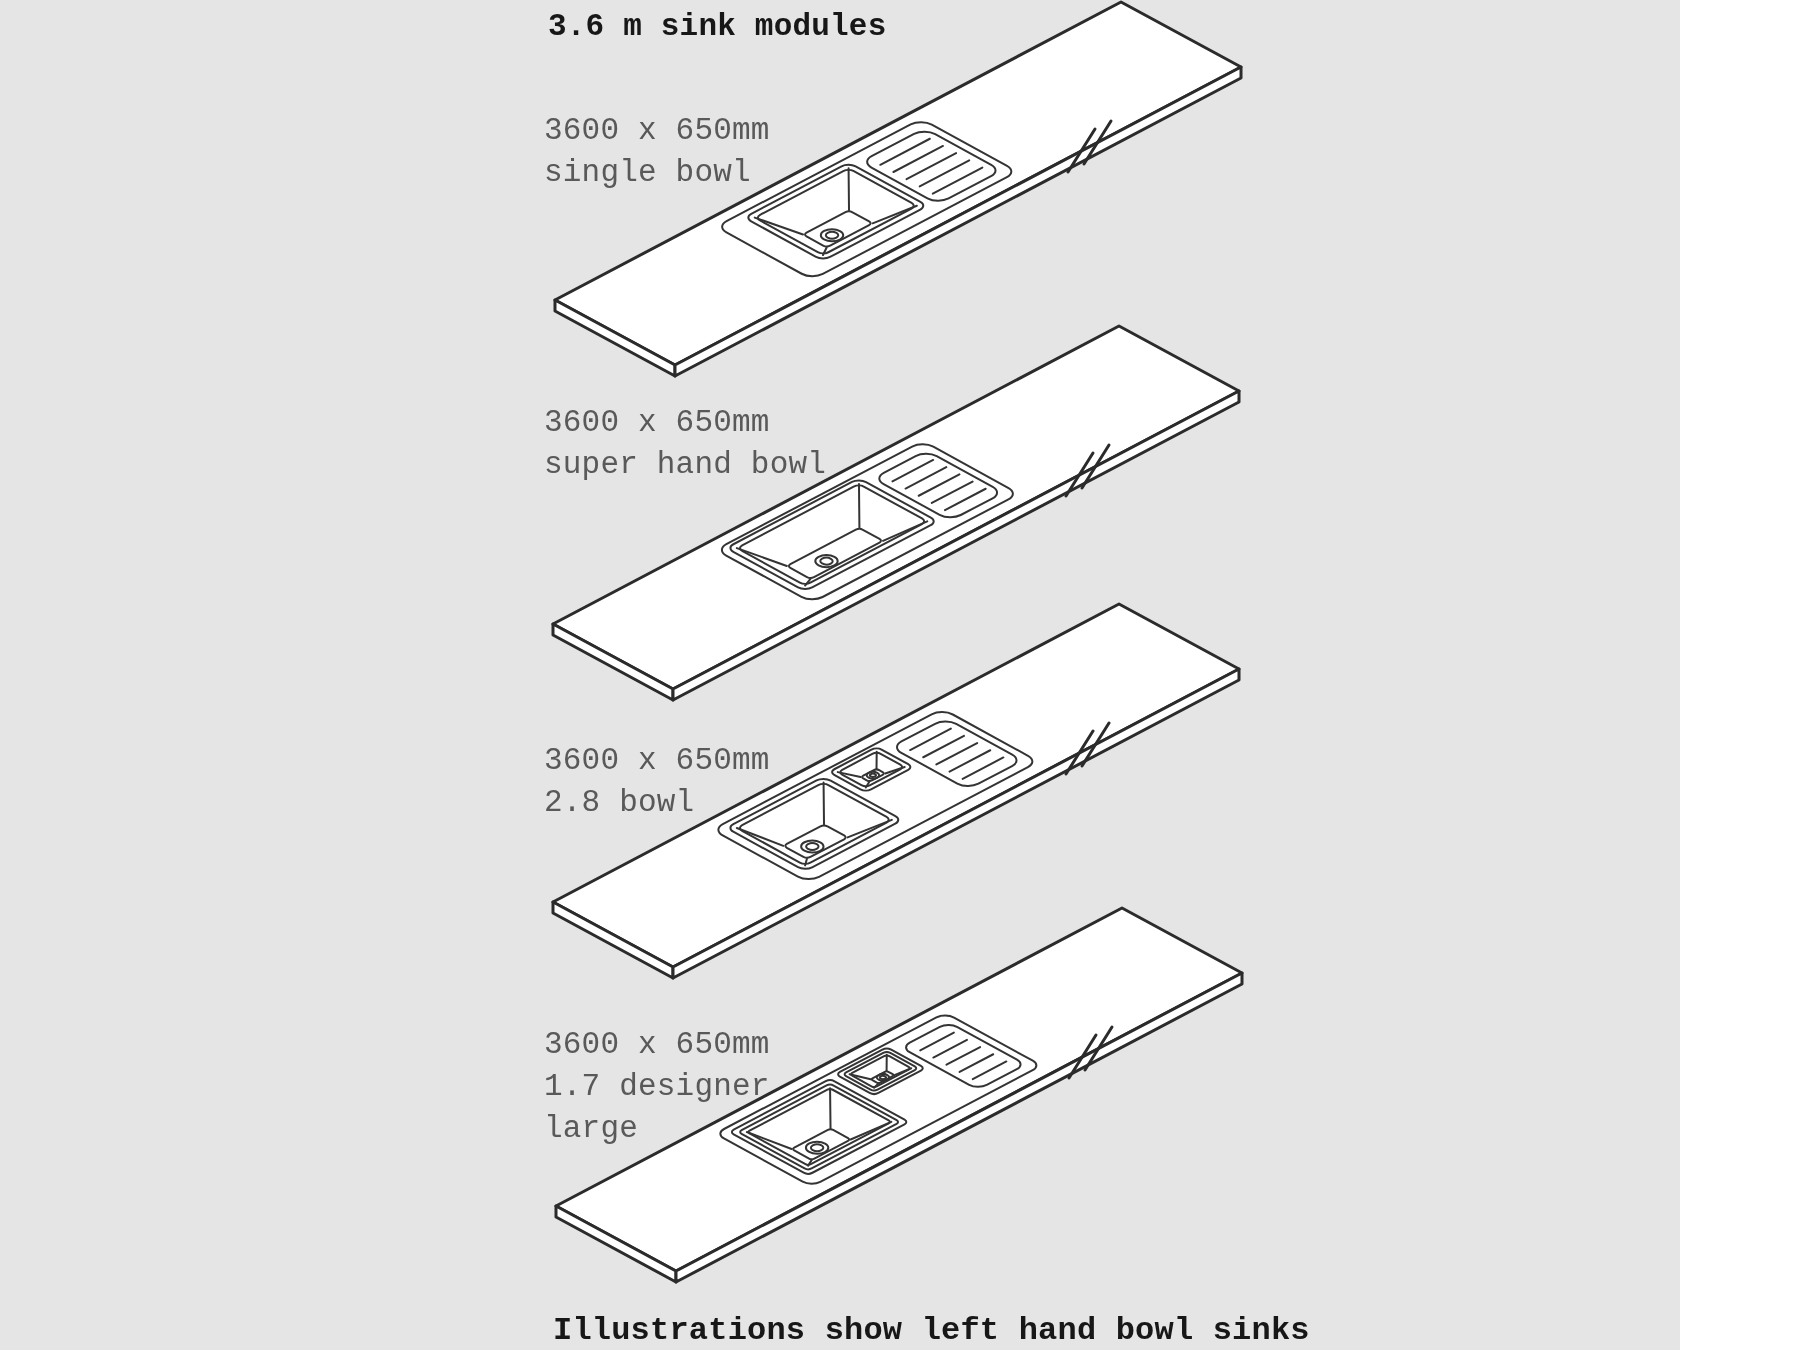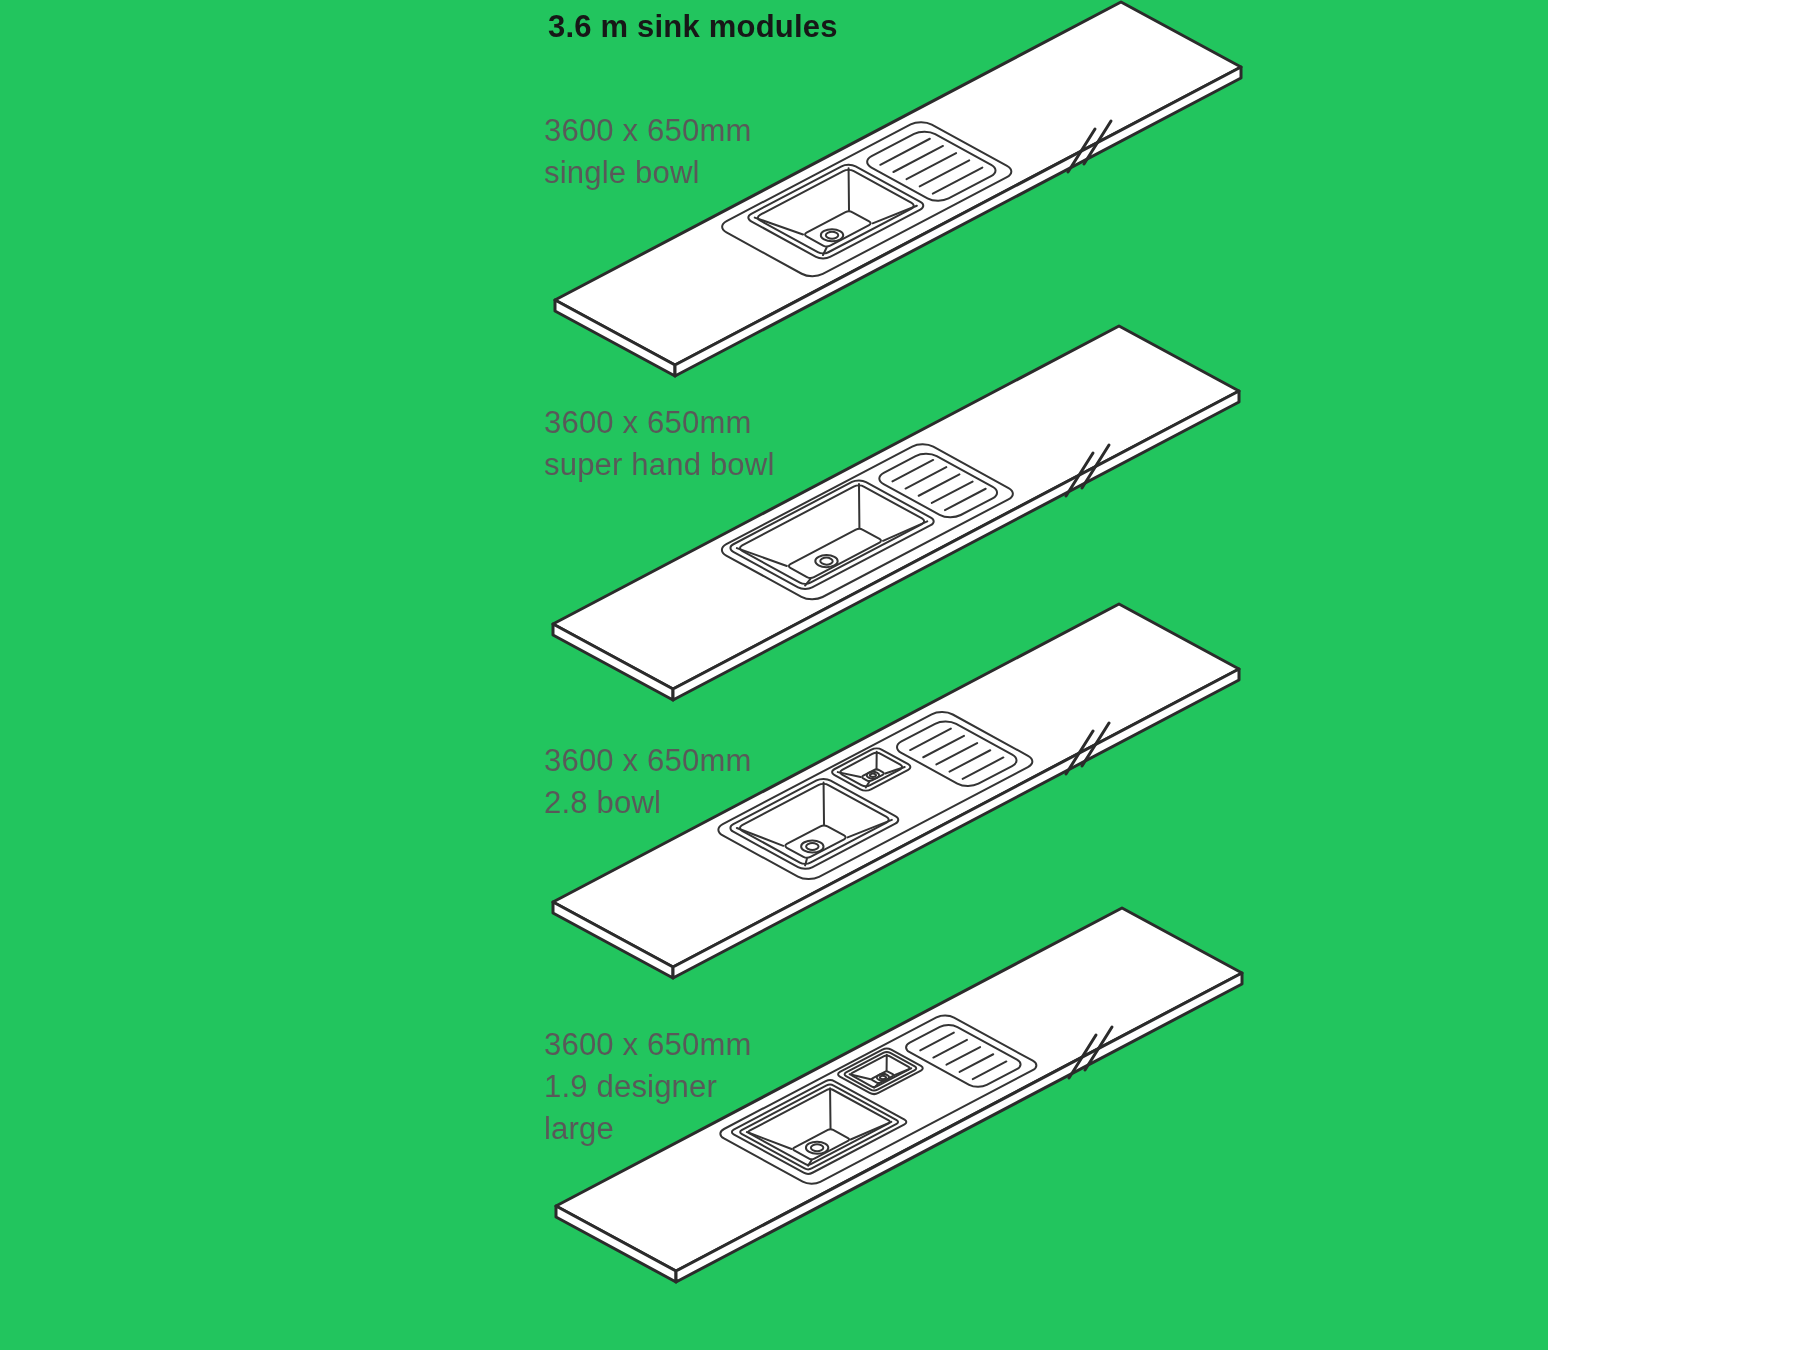--- a/index.html
+++ b/index.html
@@ -1,17 +1,17 @@
 <!DOCTYPE html>
 <html><head>
 <meta charset="utf-8">
 <style>
   html,body{margin:0;padding:0;background:#ffffff;}
-  #canvas{position:relative;width:1548px;height:1350px;background:#22c55e;overflow:hidden;
-          font-family:Liberation Sans, sans-serif;}
+  #canvas{position:relative;width:1680px;height:1350px;background:#e5e5e5;overflow:hidden;
+          font-family:Liberation Mono, monospace;}
   #drawings{position:absolute;left:0;top:0;width:1800px;height:1350px;}
 
   .title{position:absolute;left:548px;top:8px;font-size:31px;font-weight:700;
          color:#171717;line-height:37px;letter-spacing:.2px;}
   .plabel{position:absolute;left:544px;font-size:31px;font-weight:400;
           color:#595959;line-height:42px;letter-spacing:.2px;}
   .plabel.p1{top:110px;}
   .plabel.p2{top:402px;}
   .plabel.p3{top:740px;}
   .plabel.p4{top:1024px;}
@@ -153,18 +153,19 @@
     <div>super hand bowl</div>
   </div>
 
   <div class="plabel p3">
     <div>3600 x 650mm</div>
     <div>2.8 bowl</div>
   </div>
 
   <div class="plabel p4">
     <div>3600 x 650mm</div>
-    <div>1.9 designer</div>
+    <div>1.7 designer</div>
     <div>large</div>
   </div>
 
+  <div class="footer">Illustrations show left hand bowl sinks</div>
 
 </div>
 
 </body></html>

